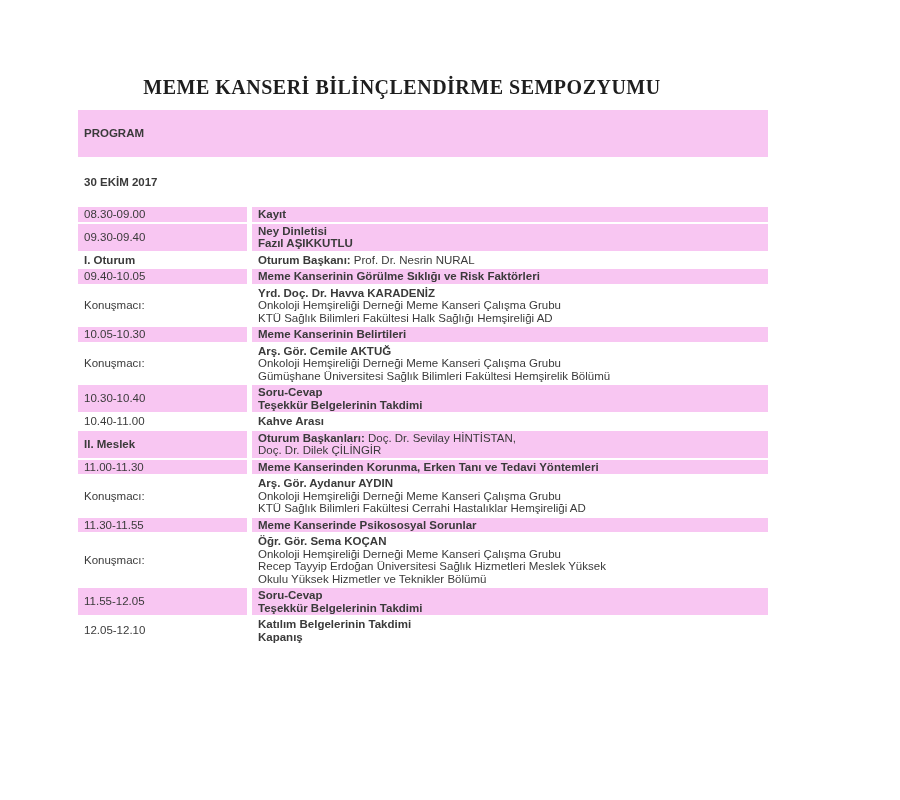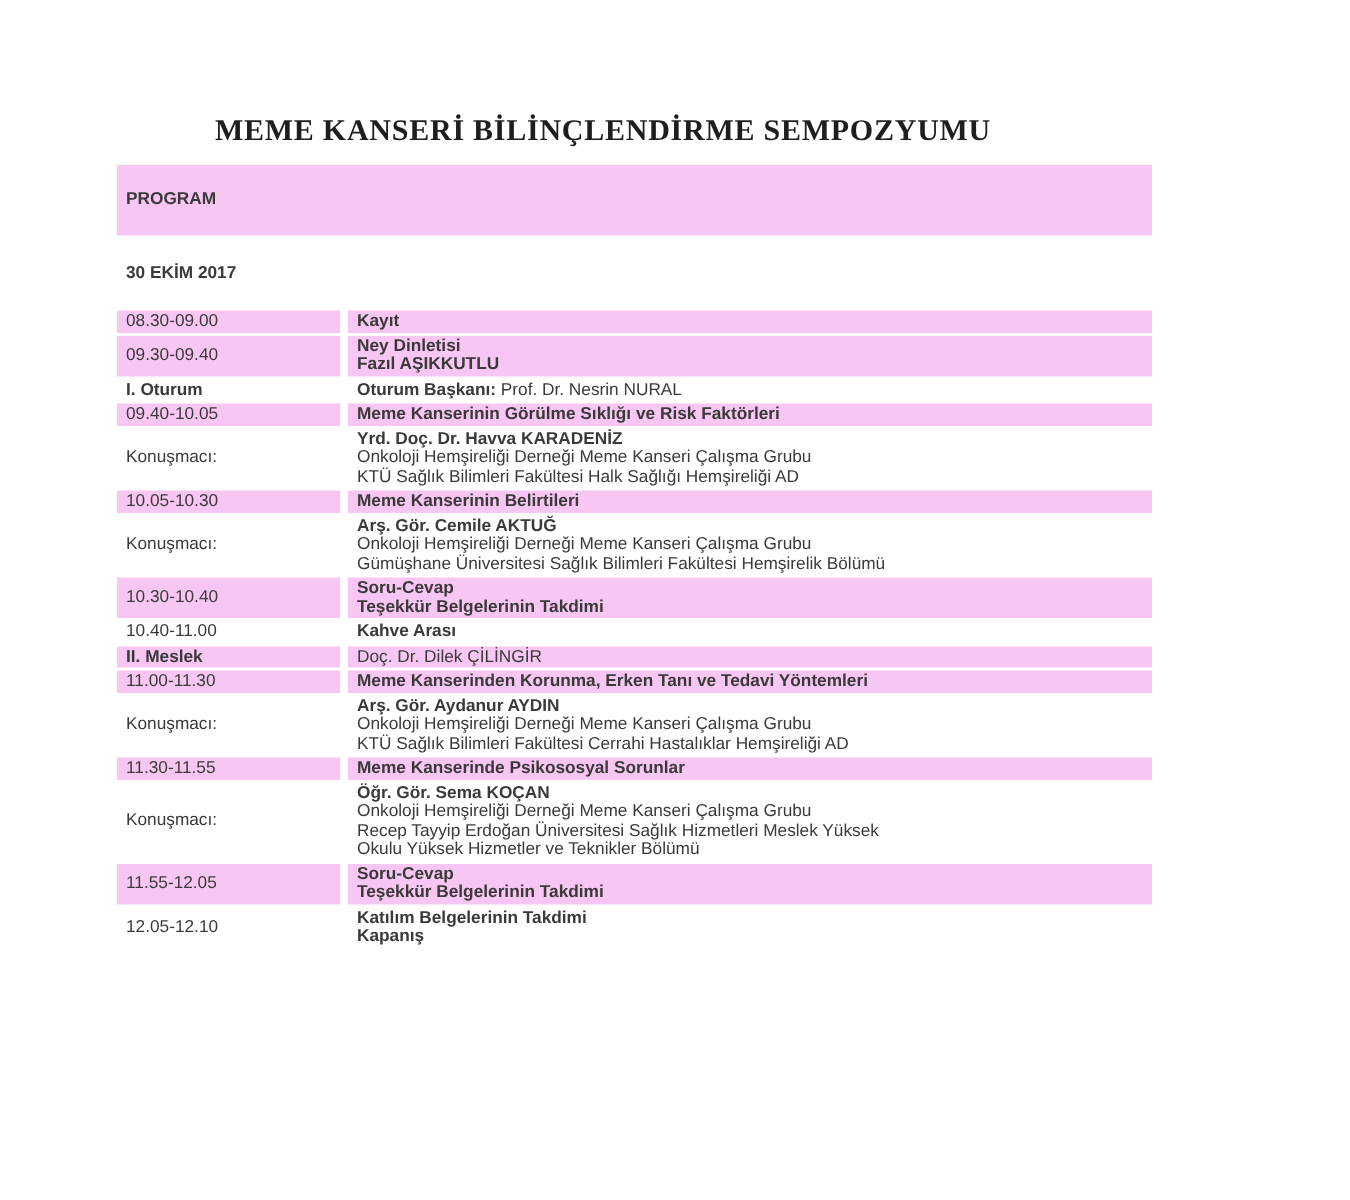--- a/index.html
+++ b/index.html
@@ -13,21 +13,21 @@
     font-family:"Liberation Serif","DejaVu Serif",serif;
     font-weight:bold; font-size:20px; letter-spacing:0.5px; color:#1e1e1e;
     white-space:nowrap;
   }
   .program-table {
     position:absolute; left:78px; top:110px; width:690px;
     font-size:11.5px; line-height:12.5px;
   }
   .row { display:flex; margin-bottom:2px; }
   .c1 {
-    width:149px; flex:none; padding:1px 6px; box-sizing:border-box;
+    width:169px; flex:none; padding:1px 6px; box-sizing:border-box;
     display:flex; align-items:center;
   }
   .gap { width:5px; flex:none; background:#ffffff; }
   .c2 { flex:1; padding:1px 6px; box-sizing:border-box; }
   .cfull { width:100%; padding:17px 6px; box-sizing:border-box; }
   .pink .c1, .pink .c2, .pink .cfull { background:var(--highlight,#f8c6f2); }
   .bold { font-weight:bold; }
   .line { min-height:12.5px; }
 </style>
 </head>
@@ -141,20 +141,21 @@
       <div class="line bold">Kahve Arası</div>
     </div>
   </div>
 
   <div class="row pink">
     <div class="c1">
         <span class="bold">II. Meslek</span>
       </div>
     <div class="gap"></div>
     <div class="c2">
+      <div class="line"><span class="bold">Oturum Başkanları:</span><span> Doç. Dr. Sevilay HİNTİSTAN,</span></div>
       <div class="line">Doç. Dr. Dilek ÇİLİNGİR</div>
     </div>
   </div>
 
   <div class="row pink">
     <div class="c1">
         <span>11.00-11.30</span>
       </div>
     <div class="gap"></div>
     <div class="c2">

